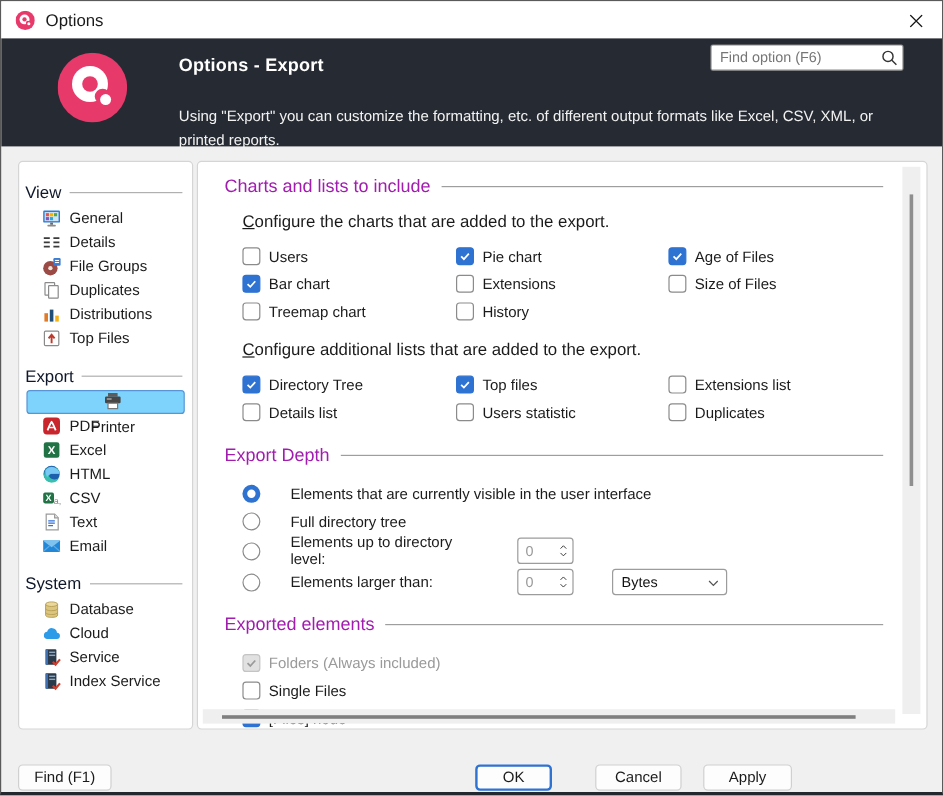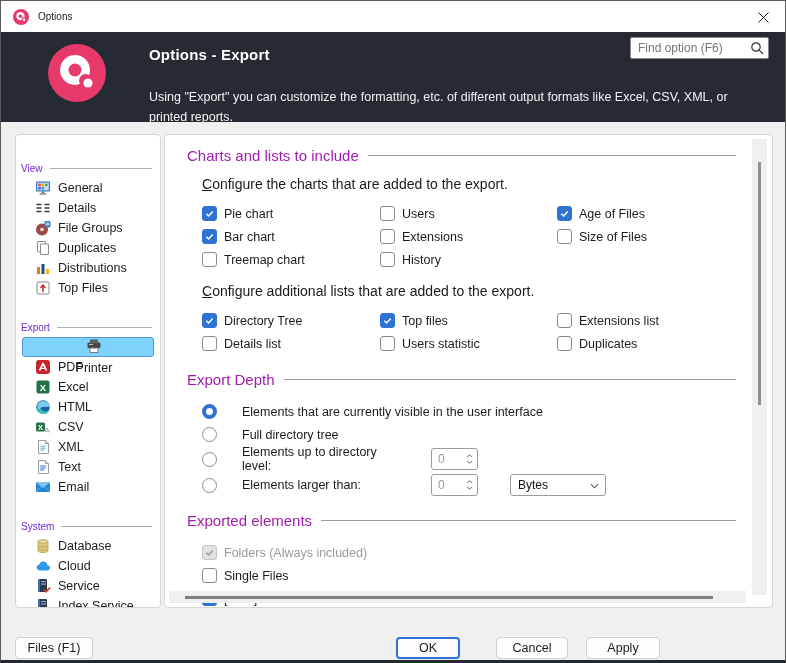--- a/index.html
+++ b/index.html
@@ -6,41 +6,41 @@
   html,body { background:#cfcfcf; }
   body { font-family: "Liberation Sans", sans-serif; }
   .window {
     position: relative; width: 786px; height: 663px; background:#F0F0F0;
     border: 1px solid #5a5a5a; border-bottom: 3px solid #23282e; overflow: hidden;
   }
   
   .titlebar { position:absolute; left:0; top:0; width:100%; height:31px; background:#fff;
     display:flex; align-items:center; padding-left:12px; }
   .titlebar .app-ic { width:16px; height:16px; margin-right:9px; }
-  .titlebar .t-label { font-size:10px; color:#1a1a1a; }
+  .titlebar .t-label { font-size:14px; color:#1a1a1a; }
   .close-btn { position:absolute; right:6px; top:4px; width:32px; height:24px;
     display:flex; align-items:center; justify-content:center; }
   
   .header { position:absolute; left:0; top:31px; width:100%; height:90px; background:#262B33; }
   .logo { position:absolute; left:47px; top:12px; width:58px; height:58px; }
   .header-texts { position:absolute; left:148px; top:14px; width:612px; }
   .header-texts h1 { font-size:15px; font-weight:bold; color:#fff; margin-bottom:24px; letter-spacing:.2px; }
   .header-texts p { font-size:12.5px; color:#F2F2F2; line-height:1.6; max-width:607px; }
-  .search-box { position:absolute; right:16px; top:5px; width:139px; height:22px; }
+  .search-box { position:absolute; right:32px; top:5px; width:161px; height:22px; }
   .search-box input { width:100%; height:100%; border:1px solid #8a8a8a; border-radius:2px;
     padding:0 24px 0 7px; font-size:12px; font-family:"Liberation Sans",sans-serif; color:#222; }
   .search-box input::placeholder { color:#767676; }
   .search-box .mag { position:absolute; right:5px; top:4px; }
   
   .panel { position:absolute; background:#fff; border:1px solid #D5D5D5; border-radius:4px; }
   .sidebar { left:14px; top:133px; width:146px; height:474px; padding:4px 0; overflow:hidden; }
   .content { left:163px; top:133px; width:609px; height:474px; }
   
-  .nav-group { display:flex; align-items:center; gap:7px; font-size:10px; color:#6d28d9;
-    padding:5px 8px 4px 5px; margin-top:19px; }
+  .nav-group { display:flex; align-items:center; gap:7px; font-size:14px; color:#0f172a;
+    padding:5px 8px 4px 5px; margin-top:8px; }
   .nav-group .line { flex:1; height:1px; background:#B0B0B0; }
   .nav-item { display:flex; align-items:center; height:20px; gap:7px; margin:0 6px;
     padding-left:12px; border:1px solid transparent; border-radius:3px; font-size:12.5px; color:#1b1b1b; cursor:default; }
   .nav-item.selected { background:#7dd3fc; border-color:#5795D6;flex-direction:column; }
   .ic { width:16px; height:16px; flex:0 0 16px; display:inline-block; }
   .ic svg { display:block; }
   
   .content-inner { position:absolute; left:22px; top:12px; right:36px; bottom:22px; }
   .sec { display:flex; align-items:center; gap:9px; font-size:15px; color:#a21caf; }
   .sec .line { flex:1; height:1px; background:#9E9E9E; }
@@ -254,30 +254,20 @@
             <text x="13" y="12.8" font-size="7.5" fill="#8a8a8a" text-anchor="middle" font-family="Liberation Sans, sans-serif">a,</text>
           </svg>
         </span>
       <span class="lbl">CSV</span>
     </div>
     <div class="nav-item">
       <span class="ic">
           <svg width="16" height="16" viewBox="0 0 16 16">
             <path d="M3.5 1.5h7l3 3v10h-10z" fill="#fff" stroke="#9a9a9a"></path>
             <path d="M10.5 1.5v3h3" fill="#E8E8E8" stroke="#9a9a9a"></path>
-            <path d="M5.5 7.2h5M5.5 9.2h5M5.5 11.2h3.5" stroke="#5B9BD5" stroke-width="1"></path>
-          </svg>
-        </span>
-      <span class="lbl">XML</span>
-    </div>
-    <div class="nav-item">
-      <span class="ic">
-          <svg width="16" height="16" viewBox="0 0 16 16">
-            <path d="M3.5 1.5h7l3 3v10h-10z" fill="#fff" stroke="#9a9a9a"></path>
-            <path d="M10.5 1.5v3h3" fill="#E8E8E8" stroke="#9a9a9a"></path>
             <path d="M5.2 7h5.5M5.2 9h5.5M5.2 11h4" stroke="#2F6FD6" stroke-width="1.1"></path>
           </svg>
         </span>
       <span class="lbl">Text</span>
     </div>
     <div class="nav-item">
       <span class="ic">
           <svg width="16" height="16" viewBox="0 0 16 16">
             <rect x="1" y="3" width="14" height="10" rx="1" fill="#2387D8"></rect>
             <path d="M1 3.6L8 9l7-5.4V3H1z" fill="#7FC2EE"></path>
@@ -340,30 +330,30 @@
 
       <div class="sec">
         <span>Charts and lists to include</span>
           <span class="line"></span>
       </div>
 
       <div class="sublabel accel">Configure the charts that are added to the export.</div>
 
       <div class="cb-grid">
         <div class="cbrow">
+          <span class="cb"></span>
+          <span class="lbl">Users</span>
+        </div>
+        <div class="cbrow">
           <span class="cb checked">
               <svg width="11" height="11" viewBox="0 0 12 12">
                 <path d="M2.5 6.2L5 8.7l4.5-5" stroke="currentColor" stroke-width="1.6" fill="none"></path>
               </svg>
             </span>
           <span class="lbl">Pie chart</span>
-        </div>
-        <div class="cbrow">
-          <span class="cb"></span>
-          <span class="lbl">Users</span>
         </div>
         <div class="cbrow">
           <span class="cb checked">
               <svg width="11" height="11" viewBox="0 0 12 12">
                 <path d="M2.5 6.2L5 8.7l4.5-5" stroke="currentColor" stroke-width="1.6" fill="none"></path>
               </svg>
             </span>
           <span class="lbl">Age of Files</span>
         </div>
         <div class="cbrow">
@@ -515,18 +505,18 @@
     </div>
 
     <div class="vscroll">
         <div class="vthumb"></div>
       </div>
     <div class="hscroll">
         <div class="hthumb"></div>
       </div>
   </div>
 
-  <div class="btn btn-help">Files (F1)</div>
+  <div class="btn btn-help">Find (F1)</div>
   <div class="btn btn-ok">OK</div>
   <div class="btn btn-cancel">Cancel</div>
   <div class="btn btn-apply">Apply</div>
 
 </div>
 
 </body></html>

